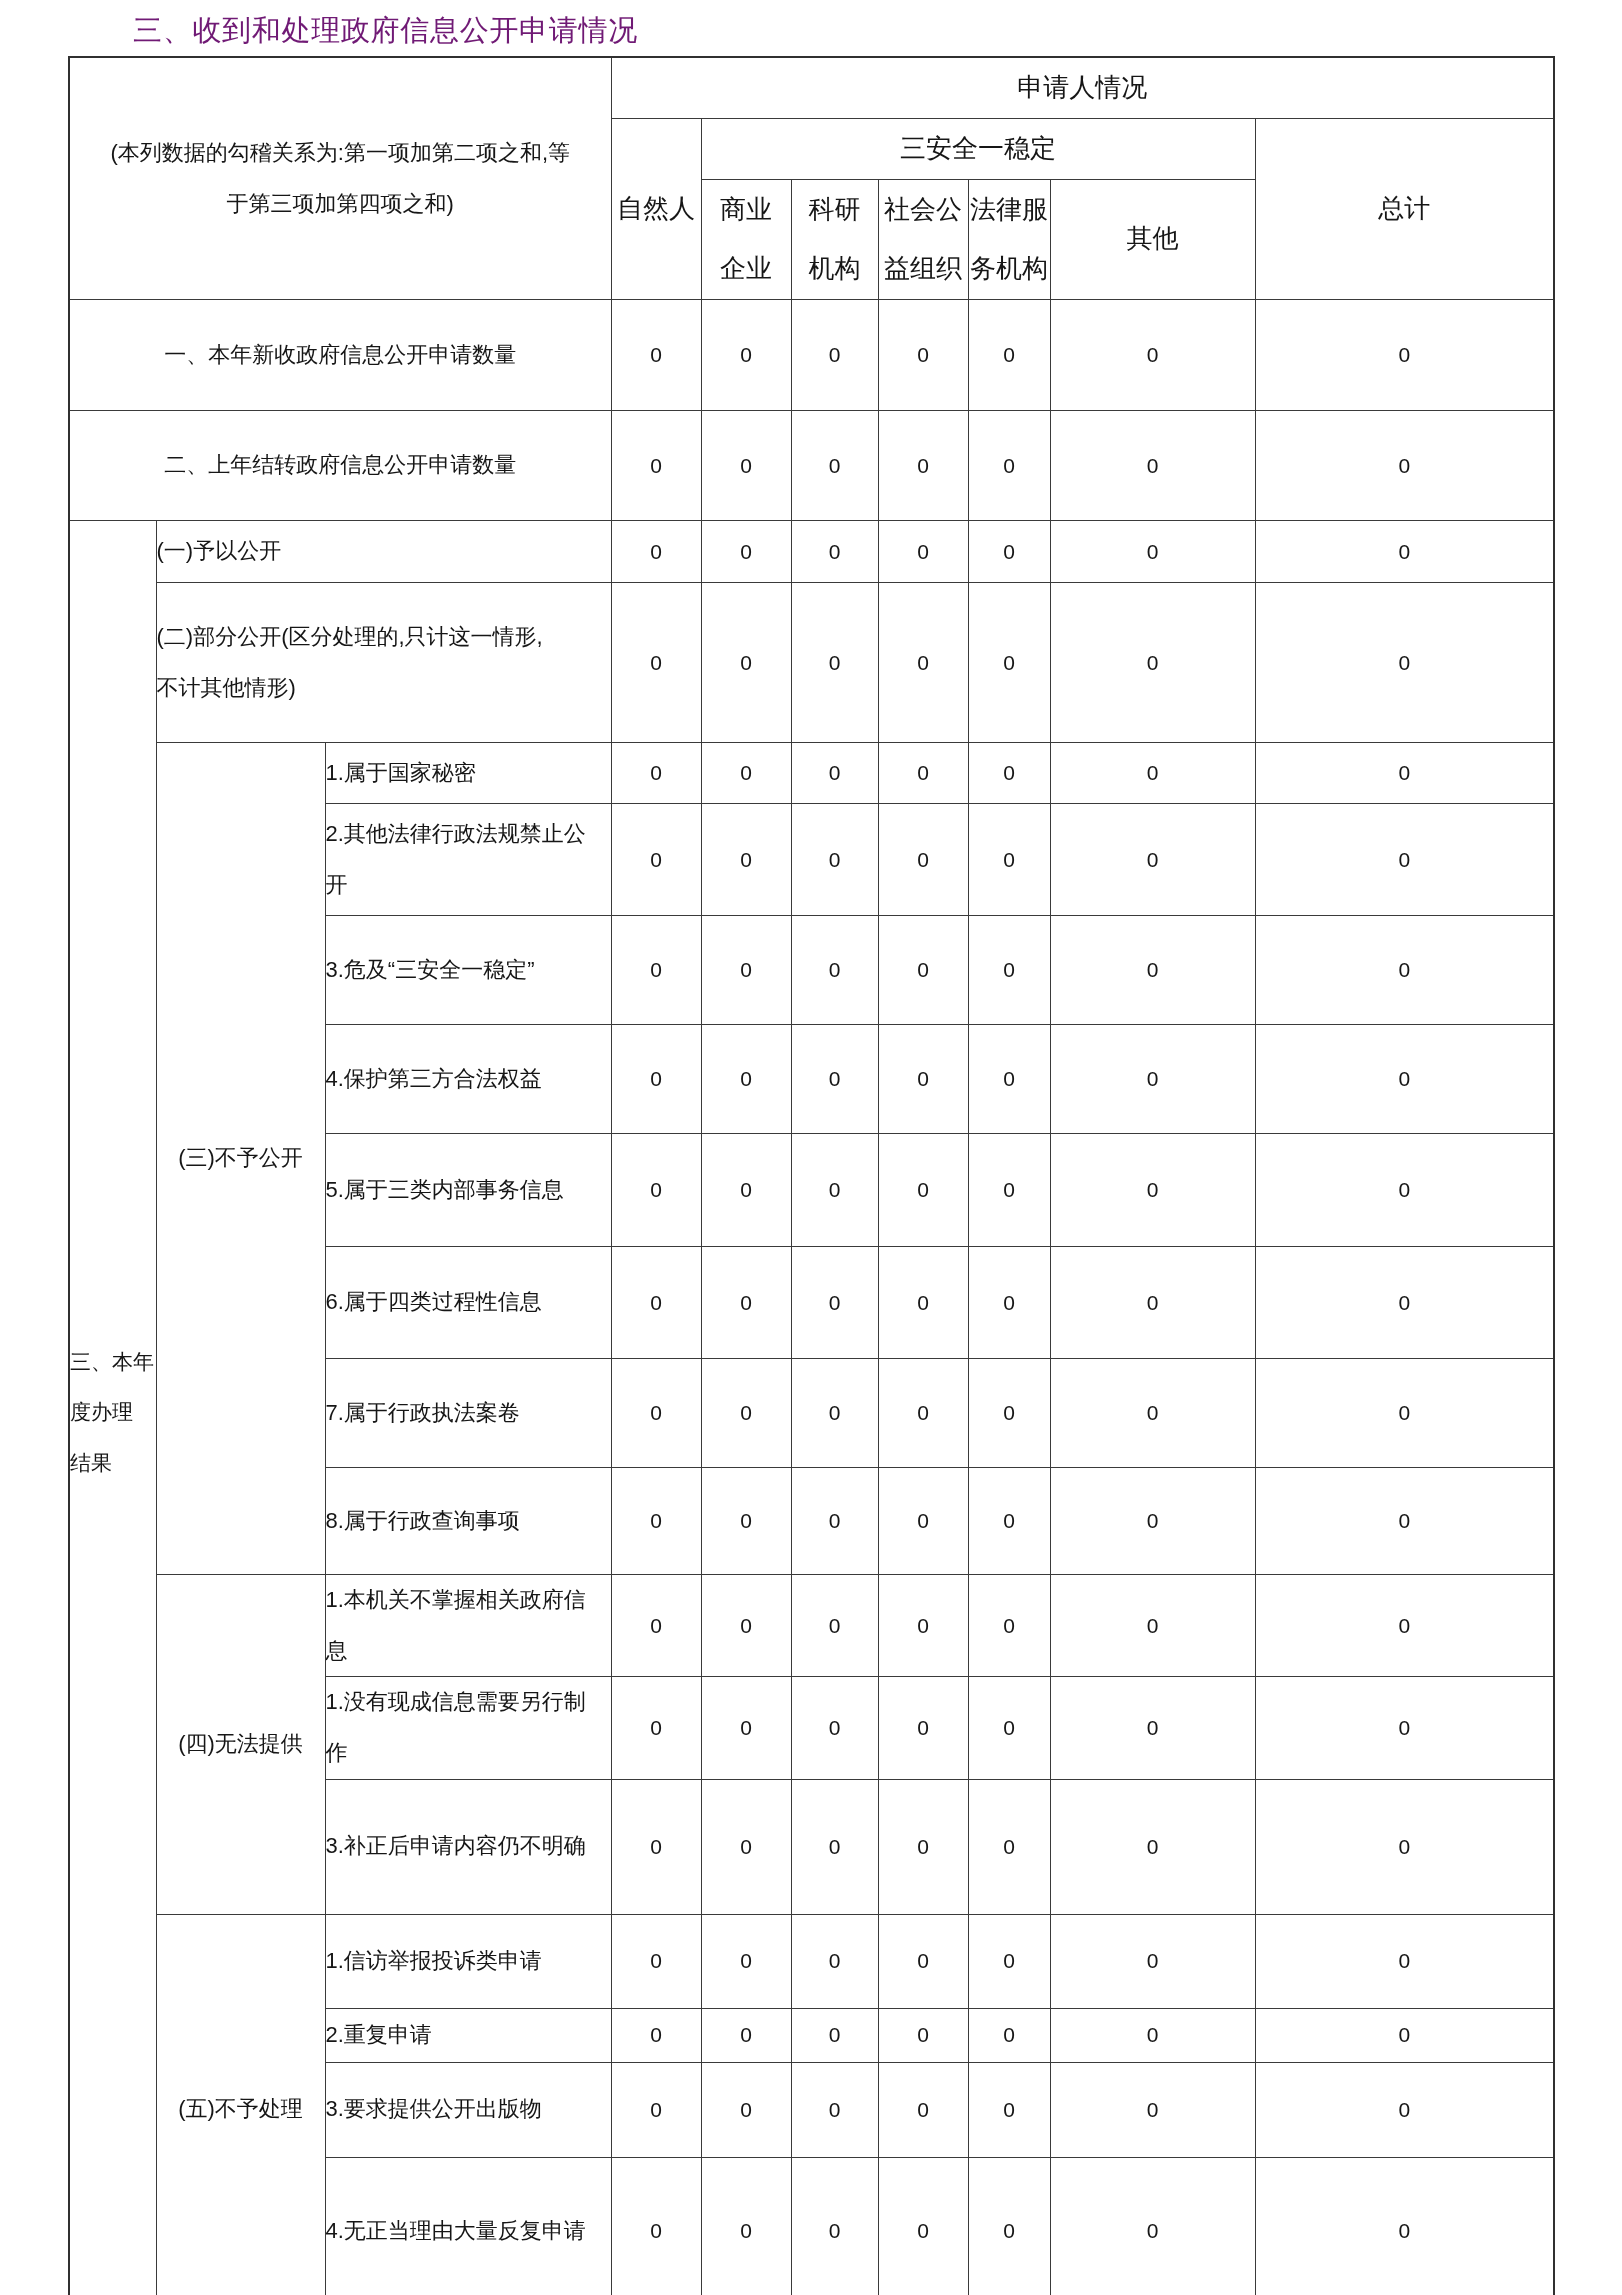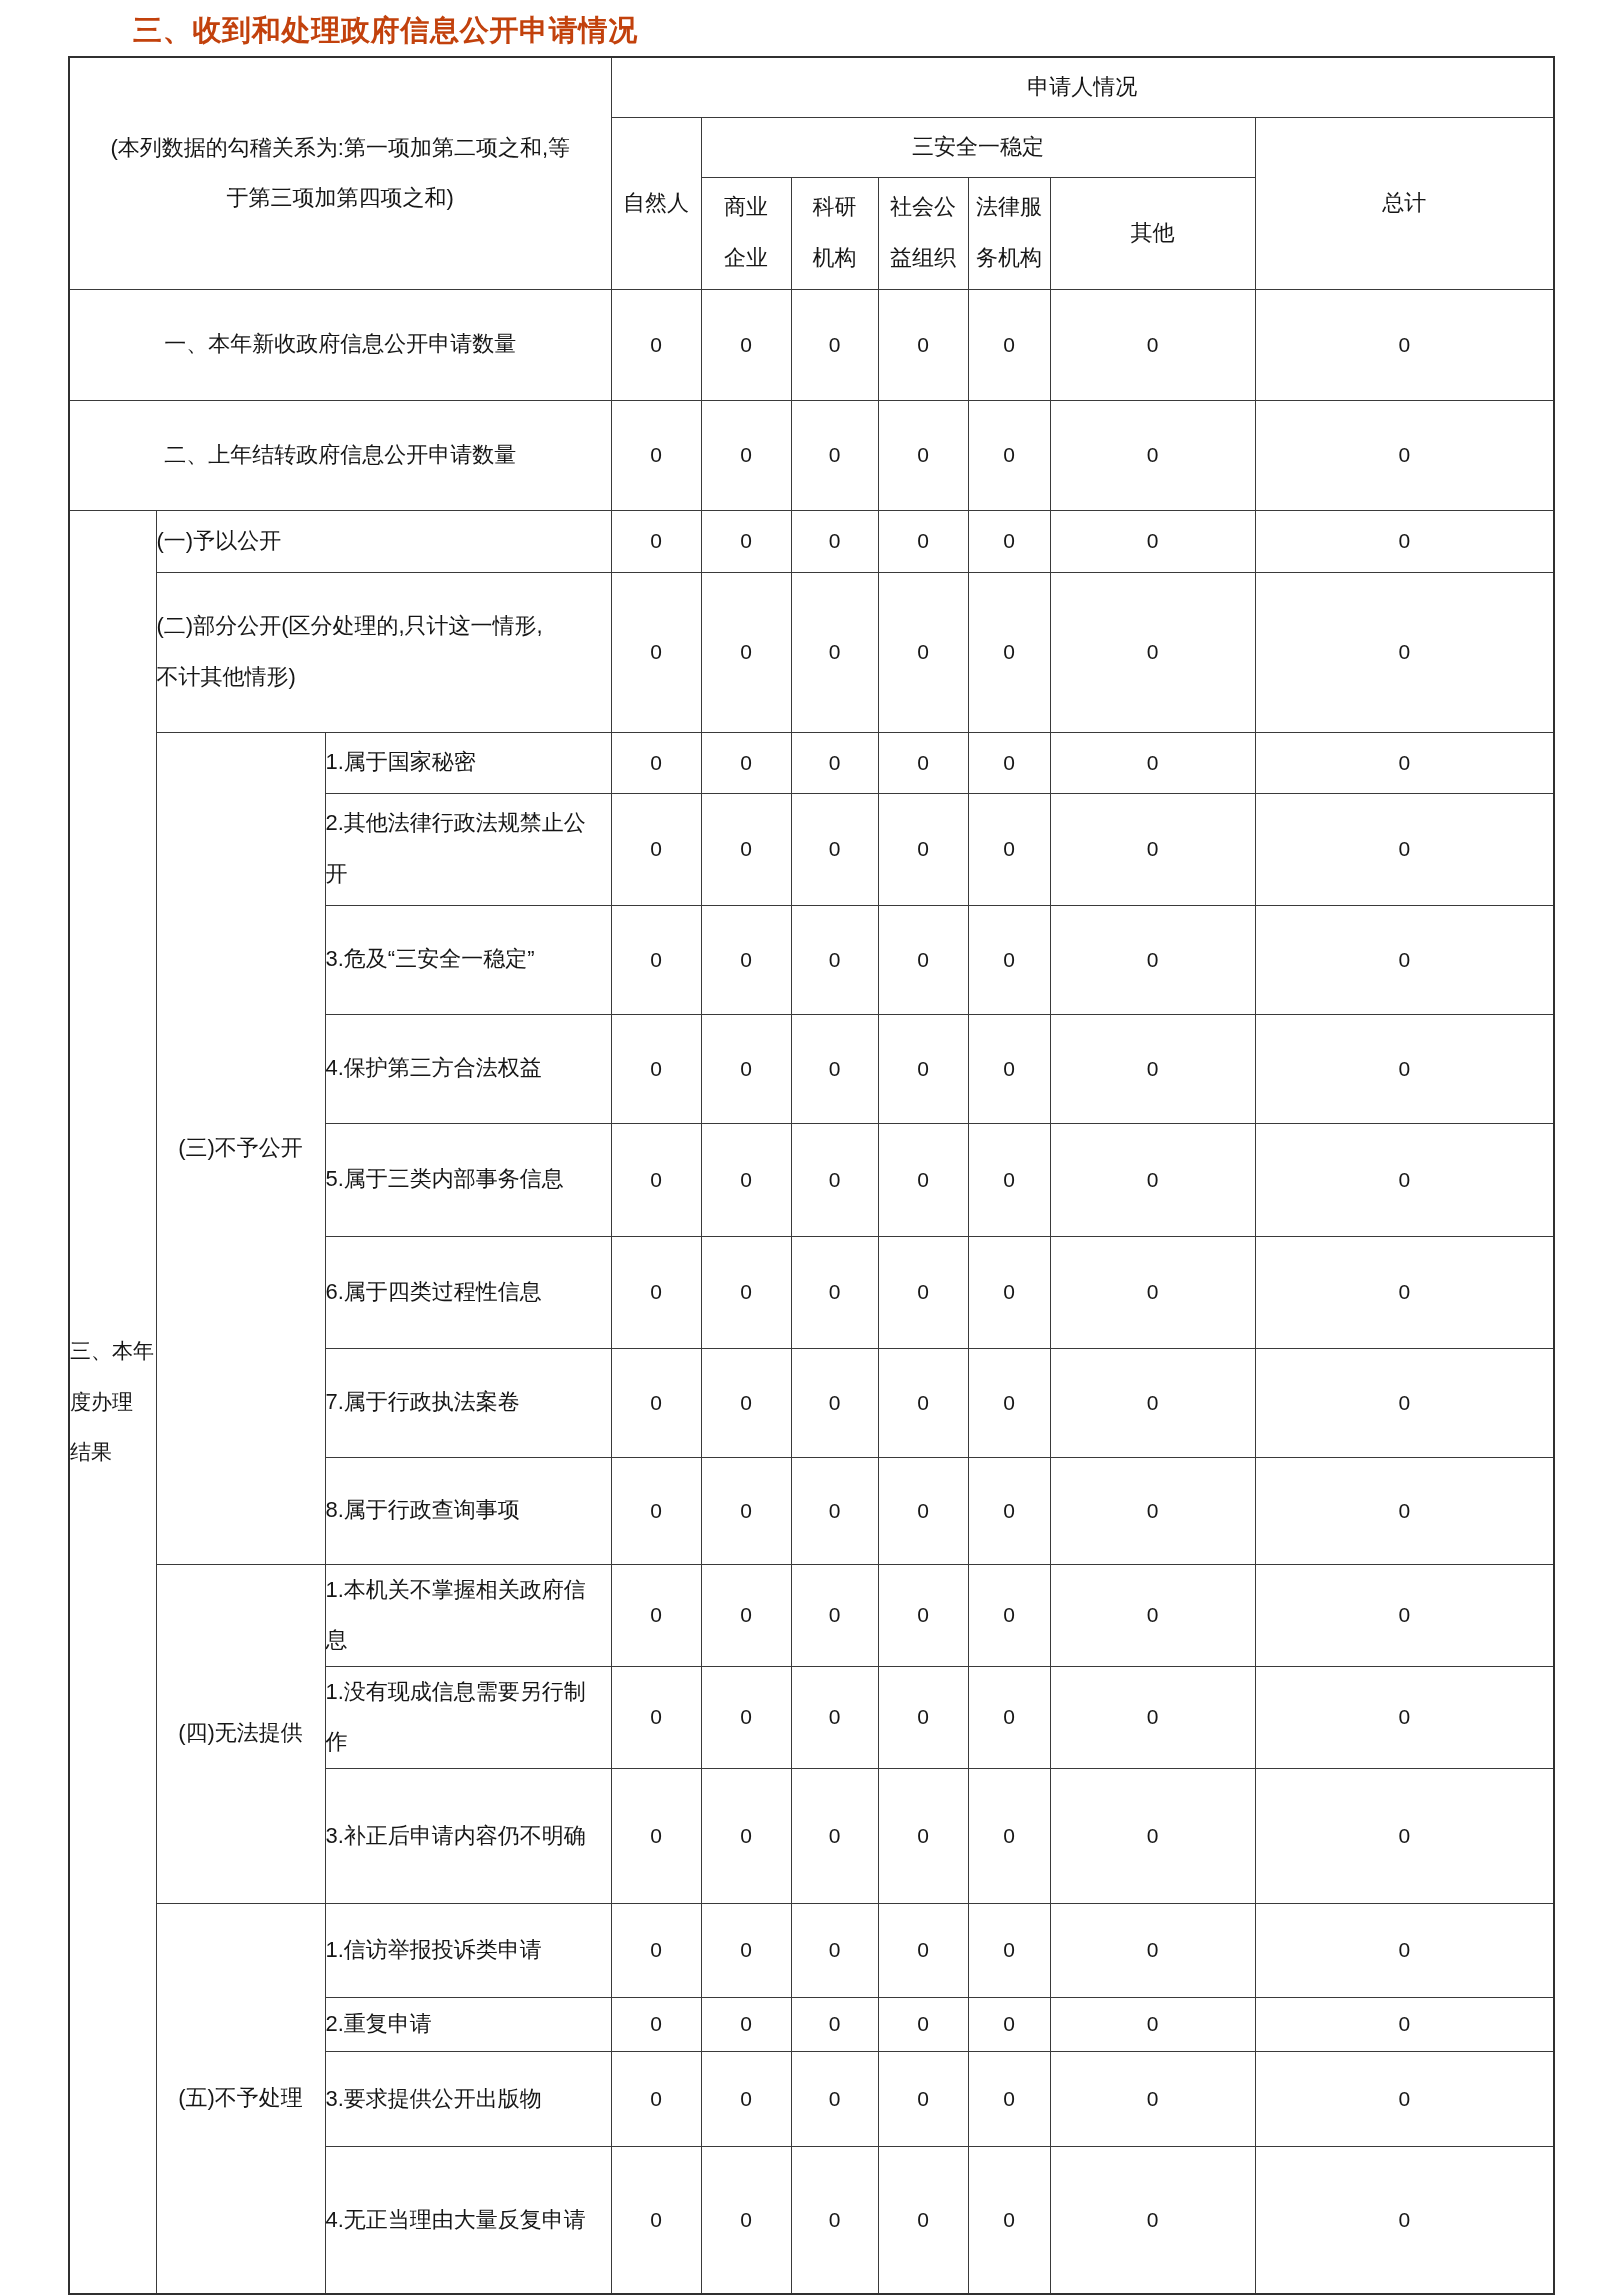--- a/index.html
+++ b/index.html
@@ -2,37 +2,37 @@
 <html style="font-size:11px"><head>
 <meta charset="utf-8">
 <style>
   html,body{margin:0;padding:0;}
   body{
     width:1623px;height:2295px;background:#ffffff;position:relative;
     font-family:"Liberation Sans","DejaVu Sans",sans-serif;color:#161616;
   }
   .doc-title{
     position:absolute;left:133px;top:11px;
-    font-size:29px;font-weight:bold;letter-spacing:0.7px;white-space:nowrap;color:#c2410c;text-align:center;
+    font-size:29px;font-weight:normal;letter-spacing:0.7px;white-space:nowrap;color:#701a75;text-align:center;
   }
   table.report{
     position:absolute;left:68px;top:56px;width:1486px;
     border-collapse:collapse;table-layout:fixed;background:#ffffff;
     border:2.1px solid #303030;
   }
   table.report td,table.report th{
     border:1.4px solid #3a3a3a;padding:0;vertical-align:middle;
     font-weight:normal;overflow:hidden;
   }
   .note{
     font-size:22px;line-height:2.3;text-align:center;
     white-space:pre-line;padding:0 7px;
   }
   .colhead{
-    font-size:22px;line-height:2.3;text-align:center;white-space:pre-line;
+    font-size:26px;line-height:2.3;text-align:center;white-space:pre-line;
   }
   .lab{font-size:22px;line-height:2.3;white-space:pre-line;}
   .center{text-align:center;}
   .left{text-align:left;padding-left:9.7px;padding-right:4.2px;margin-top:8px;}
   .item{padding-left:5.6px;padding-right:2.8px;}
   .groupa{
     font-size:21px;line-height:2.4;text-align:left;
     padding:0 0.7px;white-space:pre-line;
   }
   .num{font-size:21px;text-align:center;}

